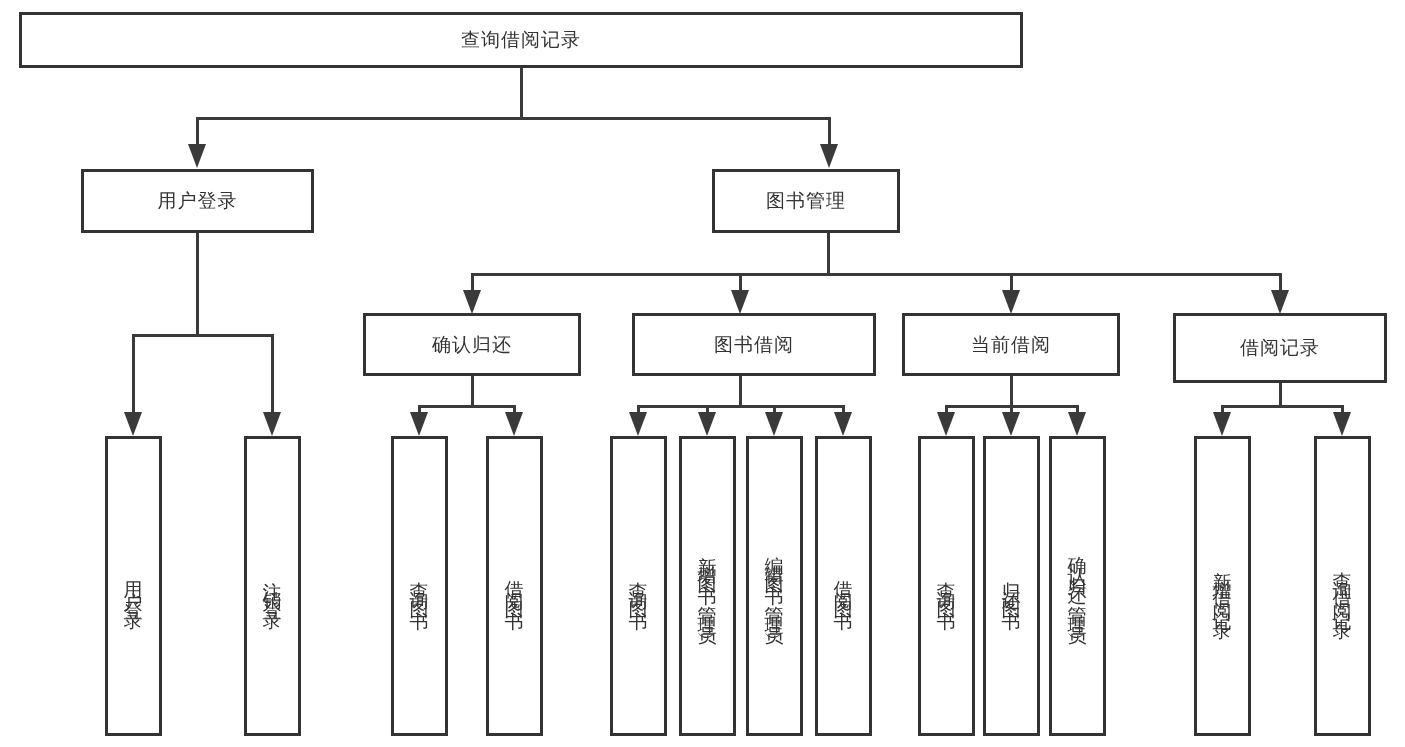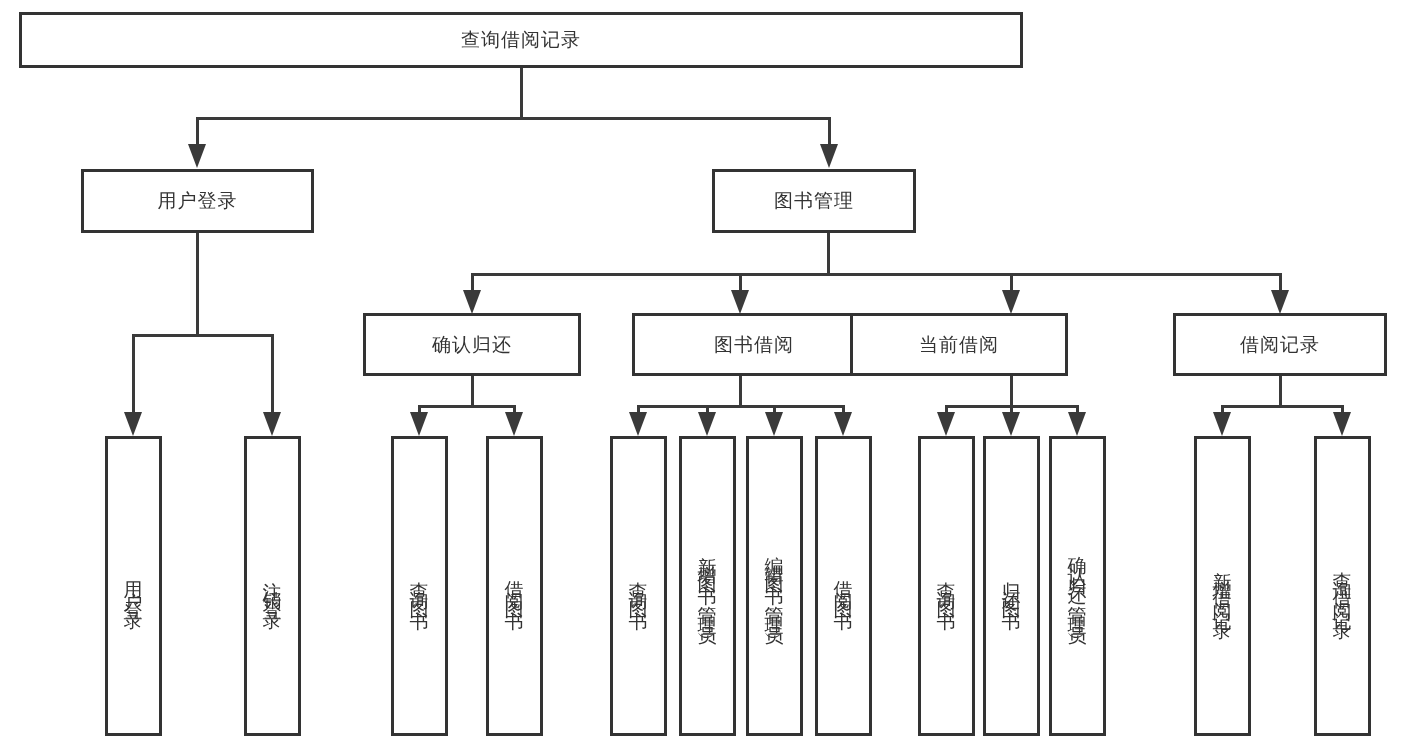--- a/index.html
+++ b/index.html
@@ -71,21 +71,21 @@
   <div class="vline" style="left:520px; top:68px; height:52px;"></div>
   <div class="hline" style="left:197px; top:117px; width:634px;"></div>
   <div class="vline" style="left:196px; top:117px; height:34px;"></div>
   <div class="arrow" style="left:188px; top:144px;"></div>
   <div class="vline" style="left:828px; top:117px; height:34px;"></div>
   <div class="arrow" style="left:820px; top:144px;"></div>
 
   <div class="box" style="left:81px; top:169px; width:233px; height:64px;">
     <span class="label">用户登录</span>
   </div>
-  <div class="box" style="left:712px; top:169px; width:204px; height:64px;">
+  <div class="box" style="left:712px; top:169px; width:188px; height:64px;">
     <span class="label">图书管理</span>
   </div>
 
   <div class="vline" style="left:196px; top:233px; height:103px;"></div>
   <div class="hline" style="left:133px; top:334px; width:141px;"></div>
   <div class="vline" style="left:132px; top:334px; height:82px;"></div>
   <div class="arrow" style="left:124px; top:412px;"></div>
   <div class="vline" style="left:271px; top:334px; height:82px;"></div>
   <div class="arrow" style="left:263px; top:412px;"></div>
 
@@ -99,24 +99,24 @@
   <div class="arrow" style="left:1002px; top:290px;"></div>
   <div class="vline" style="left:1279px; top:273px; height:22px;"></div>
   <div class="arrow" style="left:1271px; top:290px;"></div>
 
   <div class="box" style="left:363px; top:313px; width:218px; height:63px;">
     <span class="label">确认归还</span>
   </div>
   <div class="box" style="left:632px; top:313px; width:244px; height:63px;">
     <span class="label">图书借阅</span>
   </div>
-  <div class="box" style="left:850px; top:313px; width:218px; height:63px;">
+  <div class="box" style="left:902px; top:313px; width:218px; height:63px;">
     <span class="label">当前借阅</span>
   </div>
-  <div class="box" style="left:1173px; top:313px; width:214px; height:63px;">
+  <div class="box" style="left:1173px; top:313px; width:214px; height:70px;">
     <span class="label">借阅记录</span>
   </div>
 
   <div class="vline" style="left:471px; top:376px; height:32px;"></div>
   <div class="hline" style="left:419px; top:405px; width:96px;"></div>
   <div class="vline" style="left:418px; top:405px; height:12px;"></div>
   <div class="arrow" style="left:410px; top:412px;"></div>
   <div class="vline" style="left:513px; top:405px; height:12px;"></div>
   <div class="arrow" style="left:505px; top:412px;"></div>
 

